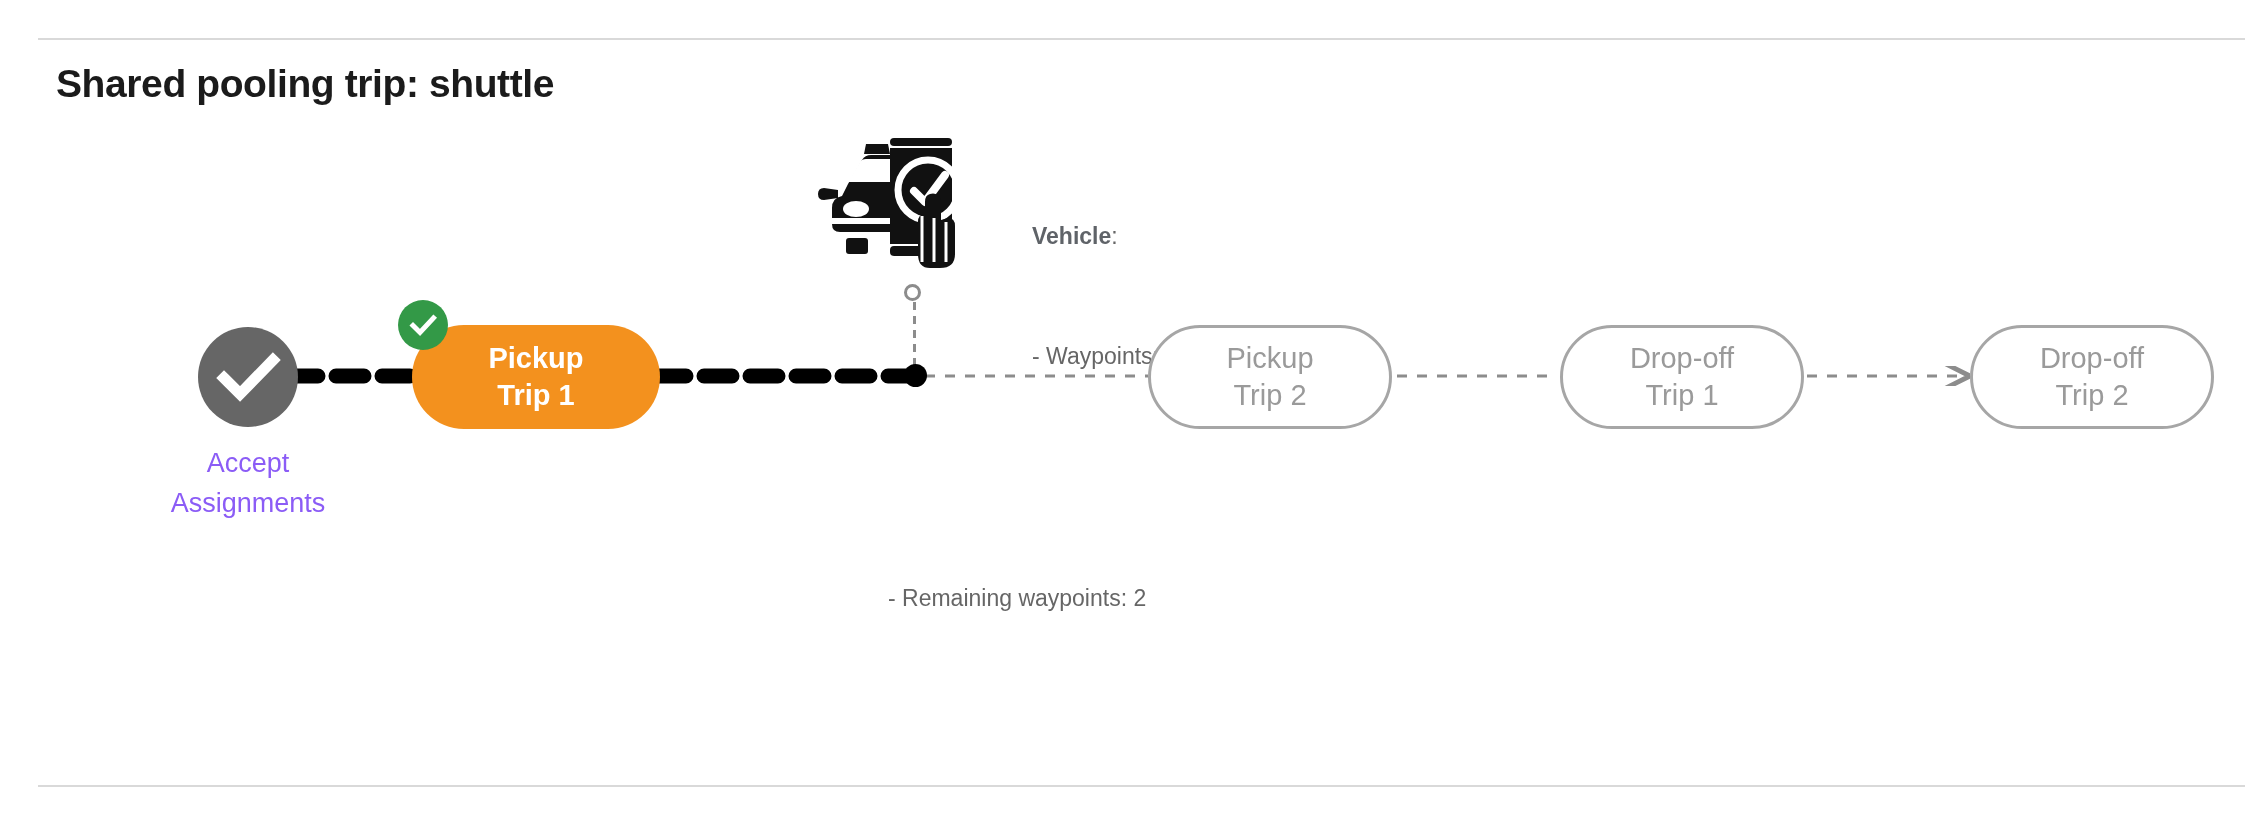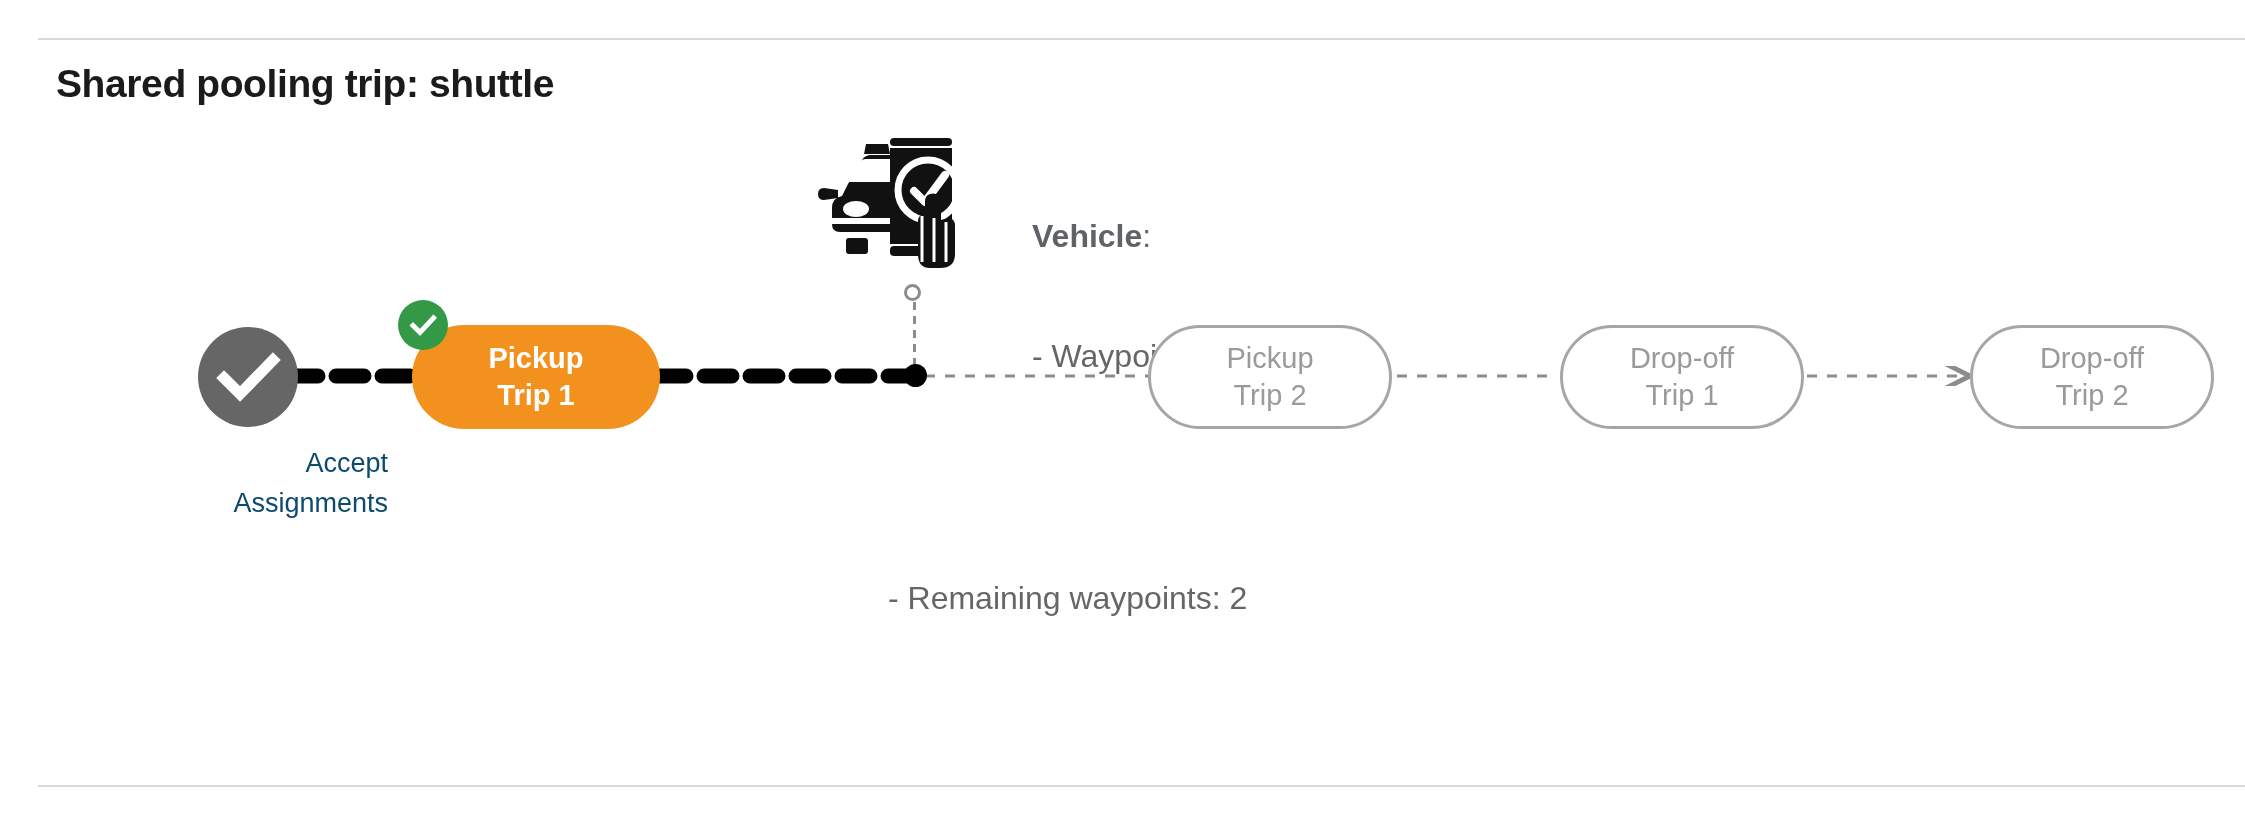--- a/index.html
+++ b/index.html
@@ -52,24 +52,24 @@
     border-radius: 50%;
     background: #666666;
   }
   .node-circle svg { display: block; }
 
   .node-caption {
     position: absolute;
     left: 108px;
     top: 443px;
     width: 280px;
-    text-align: right;
+    text-align: center;
     font-size: 27px;
     line-height: 40px;
-    color: #0c4a6e;
+    color: #8b5cf6;
   }
 
   .pill {
     position: absolute;
     box-sizing: border-box;
     height: 104px;
     border-radius: 52px;
     display: flex;
     flex-direction: column;
     align-items: center;
@@ -170,21 +170,21 @@
     position: absolute;
     left: 818px;
     top: 122px;
     width: 150px;
     height: 150px;
   }
 
   
   .annot {
     position: absolute;
-    font-size: 32px;
+    font-size: 23px;
     line-height: 40px;
     color: #666666;
     white-space: pre;
   }
   .annot .hd { font-weight: bold; color: #5f6368; }
 
   #annot-vehicle { left: 1032px; top: 136px; }
   #annot-trips   { left: 888px;  top: 498px; }
 </style>
 </head>

